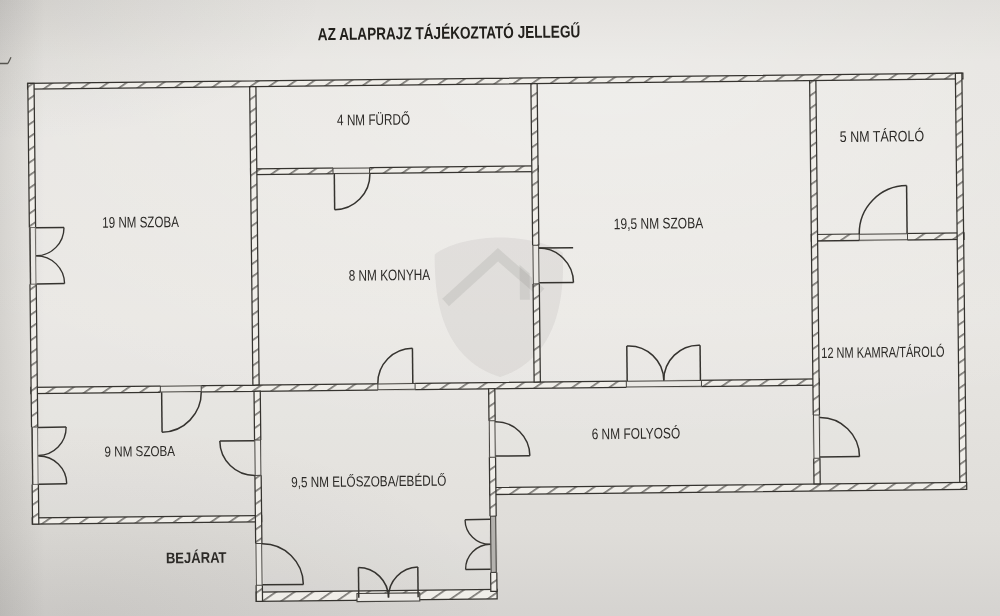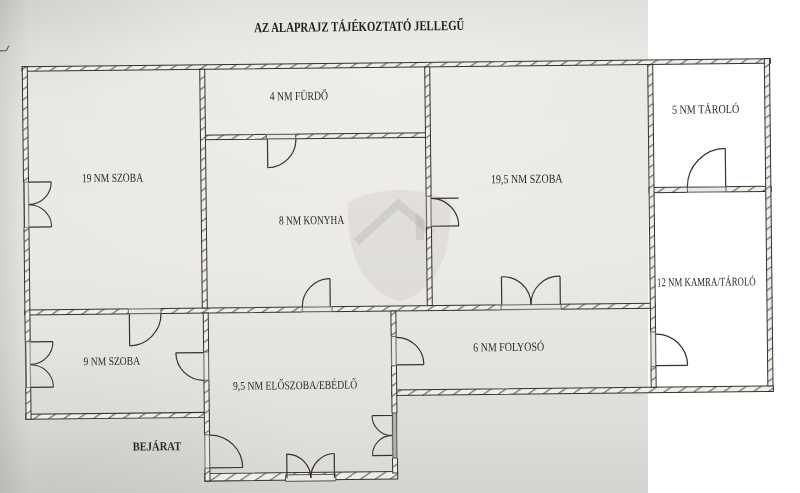--- a/index.html
+++ b/index.html
@@ -1,24 +1,23 @@
 <!DOCTYPE html>
 <html><head>
 <meta charset="utf-8">
 <style>
   html,body{margin:0;padding:0;width:800px;height:493px;overflow:hidden;
     font-family:"Liberation Sans",sans-serif;}
-  #paper{position:relative;width:648px;height:493px;
+  #paper{position:relative;width:800px;height:493px;
     background:
       radial-gradient(130% 95% at 60% 14%, rgba(255,255,255,0.30), rgba(255,255,255,0) 62%),
       radial-gradient(60% 45% at 8% 100%, rgba(60,58,54,0.08), rgba(60,58,54,0) 70%),
       radial-gradient(45% 32% at 0% 0%, rgba(60,58,54,0.09), rgba(60,58,54,0) 72%),
       linear-gradient(90deg, rgba(70,68,64,0.12) 0%, rgba(70,68,64,0.0) 4.5%),
       linear-gradient(180deg, #dcdad6 0%, #e5e3df 10%, #e8e6e2 52%, #dfddd9 86%, #d5d3d0 100%);
-    font-family: Liberation Serif, serif;
   }
   svg{position:absolute;left:0;top:0;opacity:0.999;}
 </style>
 </head>
 <body>
 
 <div id="paper">
 <svg width="800" height="493" viewBox="0 0 800 493">
 <defs>
 <pattern id="hatch" width="8.4" height="8.4" patternUnits="userSpaceOnUse" patternTransform="rotate(56)">

